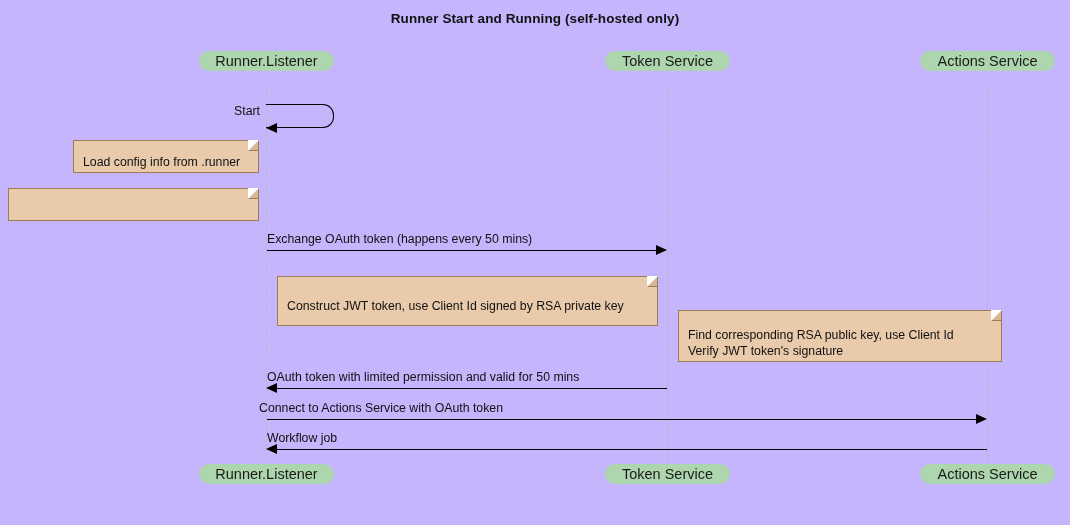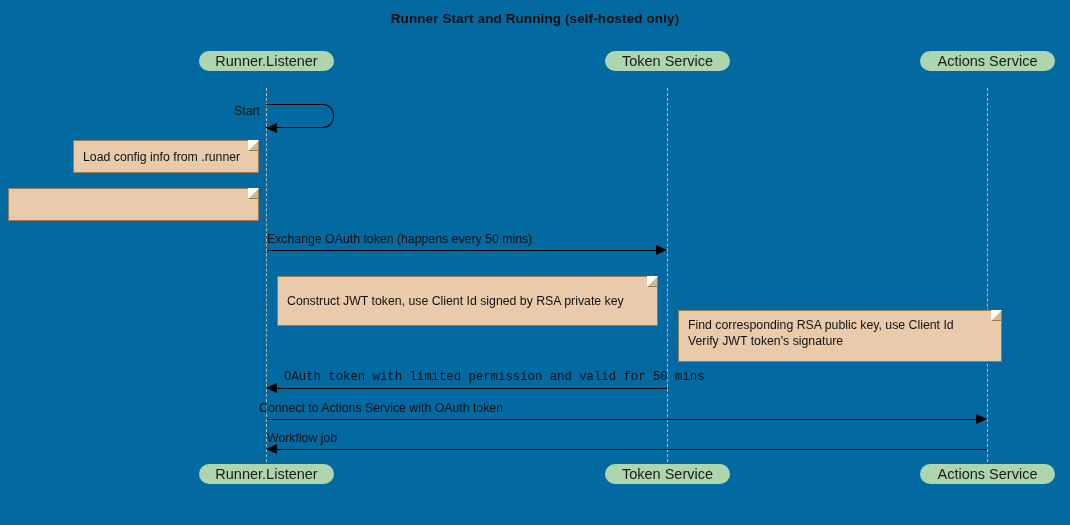--- a/index.html
+++ b/index.html
@@ -8,21 +8,21 @@
     background: #ffffff;
   }
   body {
     font-family: "Liberation Sans", sans-serif;
     color: #000000;
   }
   #canvas {
     position: relative;
     width: 1070px;
     height: 525px;
-    background: #0369a1;
+    background: #c4b5fd;
     overflow: hidden;
   }
 
   
   #diagram-title {
     position: absolute;
     left: 0;
     top: 11px;
     width: 1070px;
     text-align: center;
@@ -57,21 +57,21 @@
   }
 
   
   .note {
     position: absolute;
     background: #e9cbab;
     border: 1px solid #9a7c52;
     box-sizing: border-box;
     font-size: 12.3px;
     color: #111111;
-    padding: 6px 10px 6px 9px;
+    padding: 16px 10px 6px 9px;
     line-height: 16px;
     white-space: pre-line;
     display: flex;
     align-items: center;
   }
   .note .fold {
     position: absolute;
     top: 0px;
     right: 0px;
     width: 10px;
@@ -182,21 +182,21 @@
   </div>
 
   <div class="note" style="left:678px; top:310px; width:324px; height:52px; align-items:flex-start;">
     <span class="fold"></span>
     <span>Find corresponding RSA public key, use Client Id
 Verify JWT token's signature</span>
   </div>
 
   <div class="msg-line" style="left:277px; top:388px; width:390px;"></div>
   <div class="arrowhead left" style="left:266px; top:383px;"></div>
-  <div class="msg-label" style="left:284px; top:370px; width:400px;font-family:Liberation Mono, monospace;">OAuth token with limited permission and valid for 50 mins</div>
+  <div class="msg-label" style="left:267px; top:370px; width:400px;">OAuth token with limited permission and valid for 50 mins</div>
 
   <div class="msg-line" style="left:267px; top:419px; width:713px;"></div>
   <div class="arrowhead right" style="left:976px; top:414px;"></div>
   <div class="msg-label" style="left:259px; top:401px; width:720px;">Connect to Actions Service with OAuth token</div>
 
   <div class="msg-line" style="left:277px; top:449px; width:710px;"></div>
   <div class="arrowhead left" style="left:266px; top:444px;"></div>
   <div class="msg-label" style="left:267px; top:431px; width:720px;">Workflow job</div>
 
 </div>

